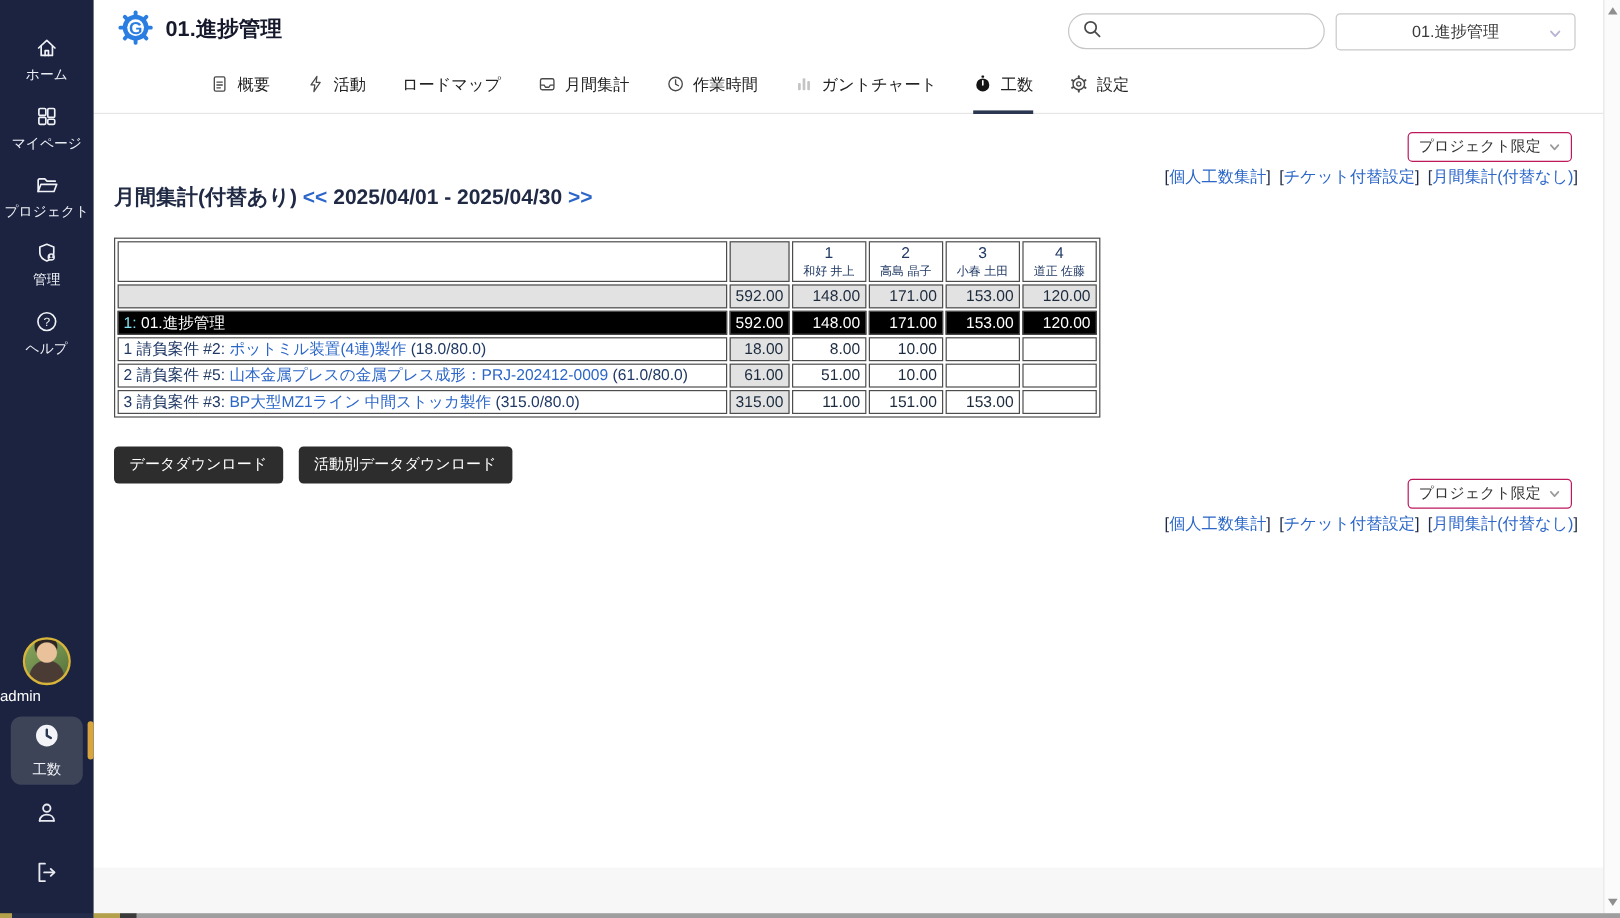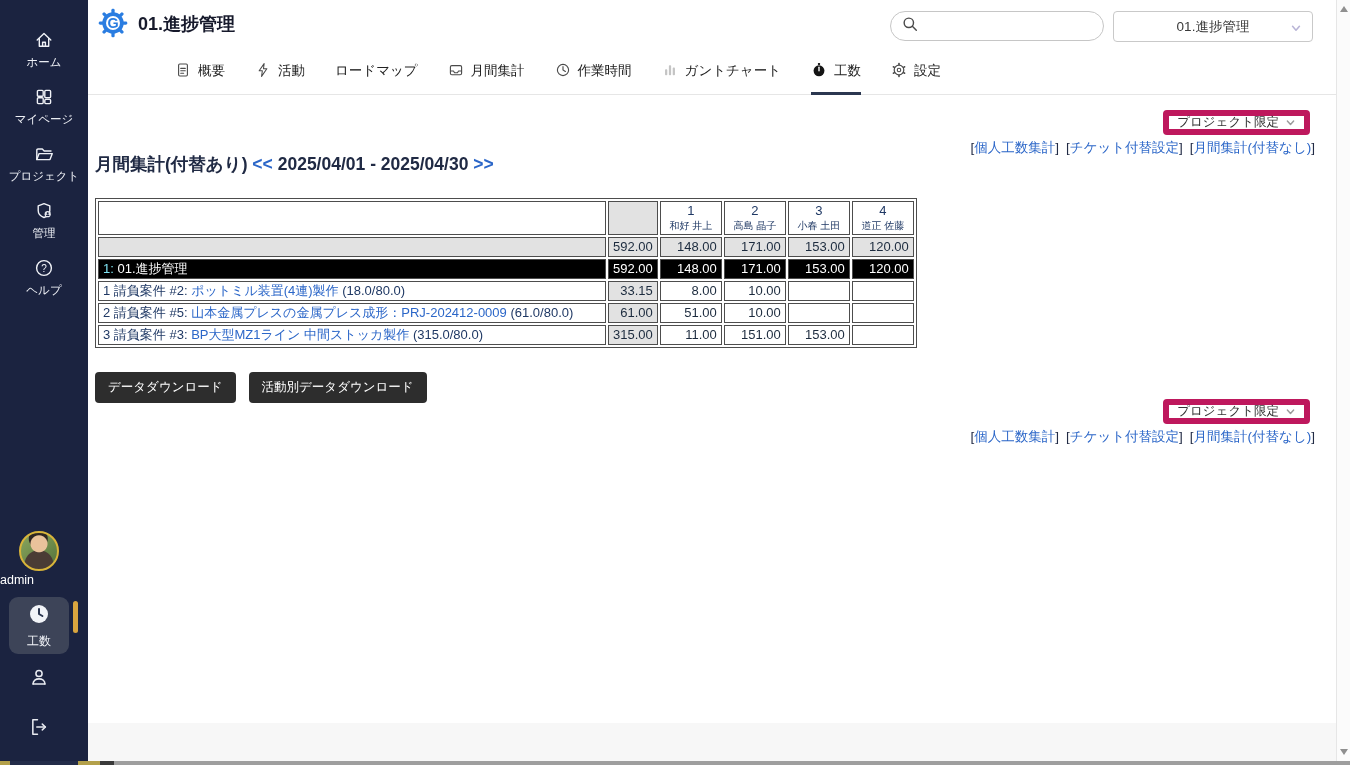--- a/index.html
+++ b/index.html
@@ -2,21 +2,21 @@
 <html><head>
 <meta charset="utf-8">
 <style>
   * { box-sizing: border-box; margin: 0; padding: 0; }
   html,body { width:1350px; height:765px; overflow:hidden; }
   body { font-family:"Liberation Sans","DejaVu Sans",sans-serif; background:#fff; position:relative; }
 
   #app { position:relative; width:1350px; height:765px; overflow:hidden; }
 
   
-  .sidebar { position:absolute; left:0; top:0; width:88px; height:765px; background:#1b2340; z-index:5; }
+  .sidebar { position:absolute; left:0; top:0; width:78px; height:765px; background:#1b2340; z-index:5; }
   .side-nav { padding-top:30px; display:flex; flex-direction:column; align-items:center; }
   .side-item { display:flex; flex-direction:column; align-items:center; gap:5px; margin-bottom:17px; cursor:pointer; width:78px; }
   .side-item svg { display:block; }
   .slabel { font-size:11.5px; color:#f0f2f7; letter-spacing:0; }
   .avatar { position:absolute; left:19px; top:531px; width:40px; height:40px; border-radius:50%;
             border:2px solid #d8b43a; cursor:pointer; overflow:hidden;
             background:
               radial-gradient(circle at 50% 30%, #e9c29b 0 8px, rgba(0,0,0,0) 9px),
               radial-gradient(circle at 50% 88%, #4a3c35 0 14px, rgba(0,0,0,0) 15px),
               radial-gradient(circle at 48% 16%, #2e2622 0 9px, rgba(0,0,0,0) 10px),
@@ -45,21 +45,21 @@
   .proj-select svg { position:absolute; right:10px; top:10px; }
 
   
   .tabs { position:relative; height:47px; display:flex; align-items:center; padding-left:97px; gap:30px;
           border-bottom:1px solid #e6e6e6; background:#fff; }
   .tab { position:relative; display:flex; align-items:center; gap:7px; font-size:13.5px; color:#222;
          cursor:pointer; height:34px; }
   .tab.active::after { content:""; position:absolute; left:0; right:0; bottom:-7px; height:3px; background:#2b3750; }
 
   
-  .scope-select { position:absolute; height:25px; right:26px; border:6px solid #be185d; border-radius:4px;
+  .scope-select { position:absolute; height:25px; right:26px; border:1px solid #be185d; border-radius:4px;
                   display:flex; align-items:center; gap:6px; padding:0 8px; font-size:12.5px; color:#333;
                   background:#fff; cursor:pointer; }
   .scope-select.pos1 { top:110px; } .scope-select.pos2 { top:399px; }
   .links-row { position:absolute; right:21px; font-size:13.5px; color:#222b45; display:flex; gap:7px; white-space:nowrap; }
   .links-row.pos1 { top:139px; } .links-row.pos2 { top:428px; }
   .qlink { color:#2b66c8; cursor:pointer; text-decoration:none; }
   .br { color:#222b45; }
 
   .heading { position:absolute; left:17px; top:152px; font-size:17.5px; font-weight:bold; color:#202a44; }
   .nav-arrow { color:#2b66c8; cursor:pointer; }
@@ -386,21 +386,21 @@
         <tr class="proj">
           <td class="c-label"><span class="num-cyan">1:</span> <span>01.進捗管理</span></td>
           <td class="c-num">592.00</td>
           <td class="c-person">148.00</td>
           <td class="c-person">171.00</td>
           <td class="c-person">153.00</td>
           <td class="c-person">120.00</td>
         </tr>
         <tr>
           <td class="c-label"><span class="pref">1 請負案件 #2:</span> <a class="tlink">ポットミル装置(4連)製作</a> <span class="suf">(18.0/80.0)</span></td>
-          <td class="c-num gray">33.15</td>
+          <td class="c-num gray">18.00</td>
           <td class="c-person">8.00</td>
           <td class="c-person">10.00</td>
           <td class="c-person"></td>
           <td class="c-person"></td>
         </tr>
         <tr>
           <td class="c-label"><span class="pref">2 請負案件 #5:</span> <a class="tlink">山本金属プレスの金属プレス成形：PRJ-202412-0009</a> <span class="suf">(61.0/80.0)</span></td>
           <td class="c-num gray">61.00</td>
           <td class="c-person">51.00</td>
           <td class="c-person">10.00</td>

